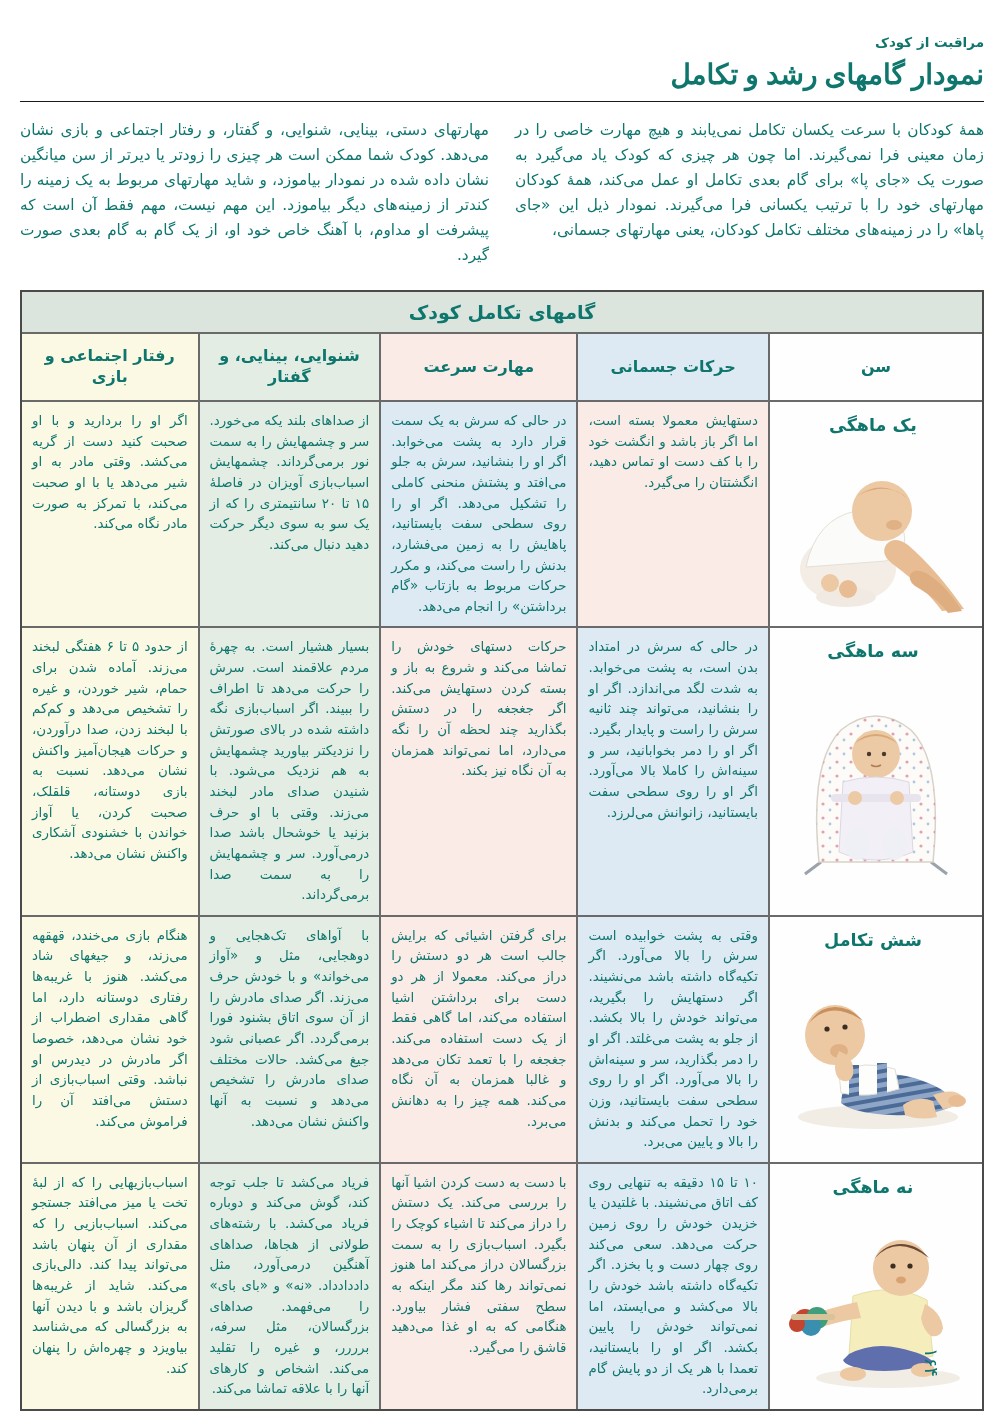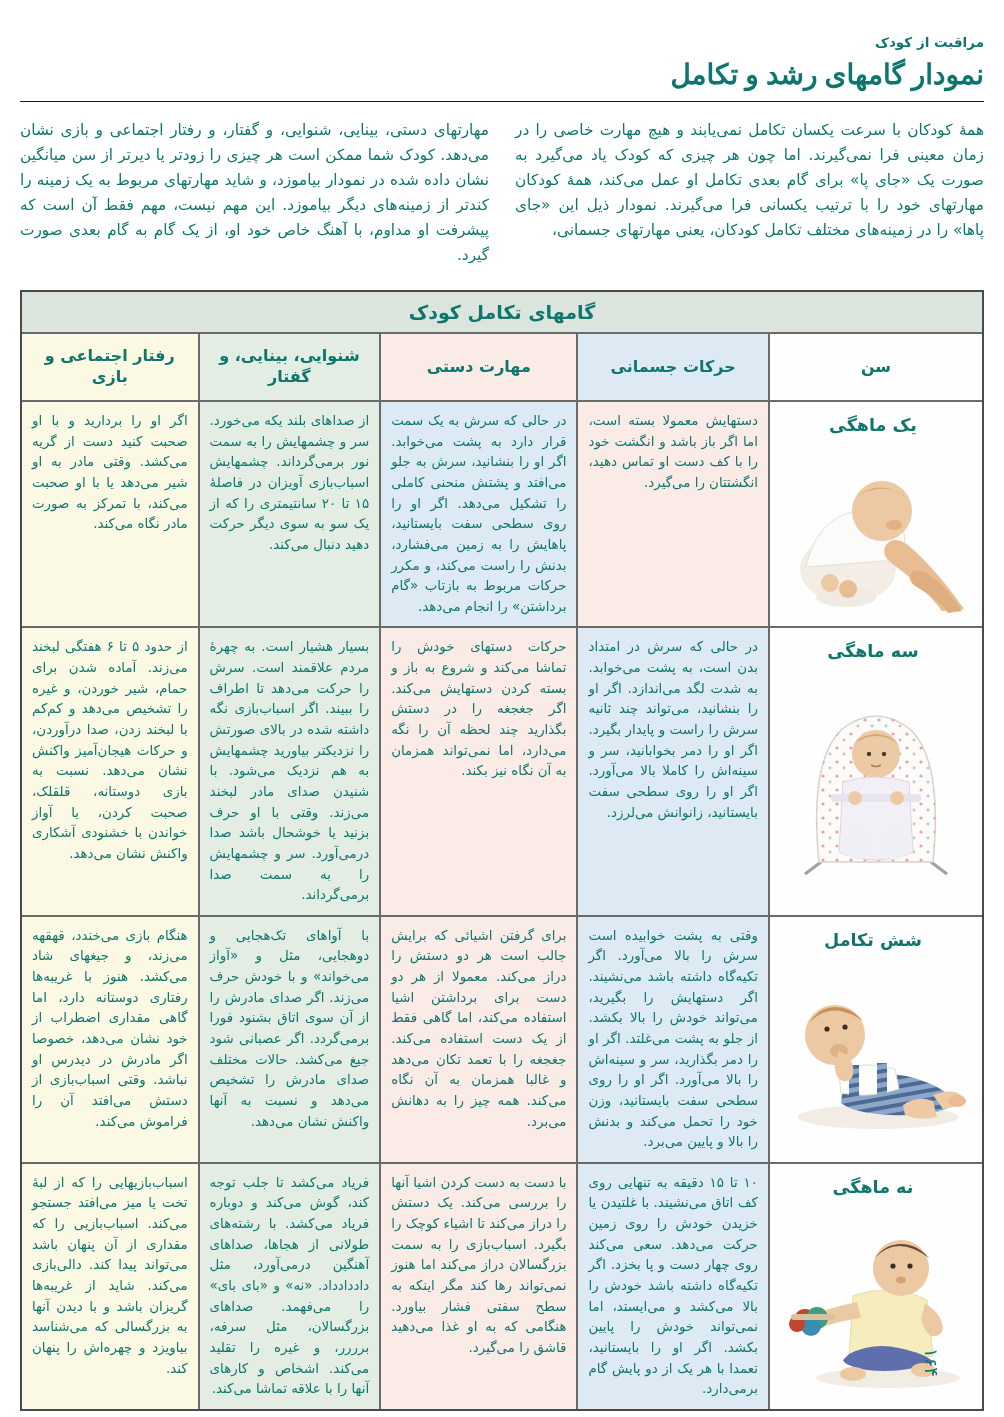--- a/index.html
+++ b/index.html
@@ -82,21 +82,21 @@
     <div>همهٔ کودکان با سرعت یکسان تکامل نمی‌یابند و هیچ مهارت خاصی را در زمان معینی فرا نمی‌گیرند. اما چون هر چیزی که کودک یاد می‌گیرد به صورت یک «جای پا» برای گام بعدی تکامل او عمل می‌کند، همهٔ کودکان مهارتهای خود را با ترتیب یکسانی فرا می‌گیرند. نمودار ذیل این «جای پاها» را در زمینه‌های مختلف تکامل کودکان، یعنی مهارتهای جسمانی،</div>
     <div>مهارتهای دستی، بینایی، شنوایی، و گفتار، و رفتار اجتماعی و بازی نشان می‌دهد. کودک شما ممکن است هر چیزی را زودتر یا دیرتر از سن میانگین نشان داده شده در نمودار بیاموزد، و شاید مهارتهای مربوط به یک زمینه را کندتر از زمینه‌های دیگر بیاموزد. این مهم نیست، مهم فقط آن است که پیشرفت او مداوم، با آهنگ خاص خود او، از یک گام به گام بعدی صورت گیرد.</div>
   </section>
 
   <section class="chart">
 
     <div class="t-title">گامهای تکامل کودک</div>
 
     <div class="hcell bg-age">سن</div>
     <div class="hcell bg-physical">حرکات جسمانی</div>
-    <div class="hcell bg-manual">مهارت دستی</div>
+    <div class="hcell bg-manual">مهارت سرعت</div>
     <div class="hcell bg-hearing">شنوایی، بینایی، و گفتار</div>
     <div class="hcell bg-social">رفتار اجتماعی و بازی</div>
 
     <div class="cell bg-age age-cell mh1">
       <div class="age-label">یک ماهگی</div>
       <div class="photo-box">
         <svg width="180" height="165" viewBox="0 0 180 165" aria-hidden="true">
           <ellipse cx="62" cy="120" rx="48" ry="34" fill="#f3ede6"></ellipse>
           <path d="M20 118 Q30 70 70 62 Q110 56 118 84 Q122 104 100 112 Z" fill="#fbfbf9" stroke="#e4e0d8" stroke-width="1"></path>
           <circle cx="96" cy="62" r="30" fill="#ecc9a3"></circle>

